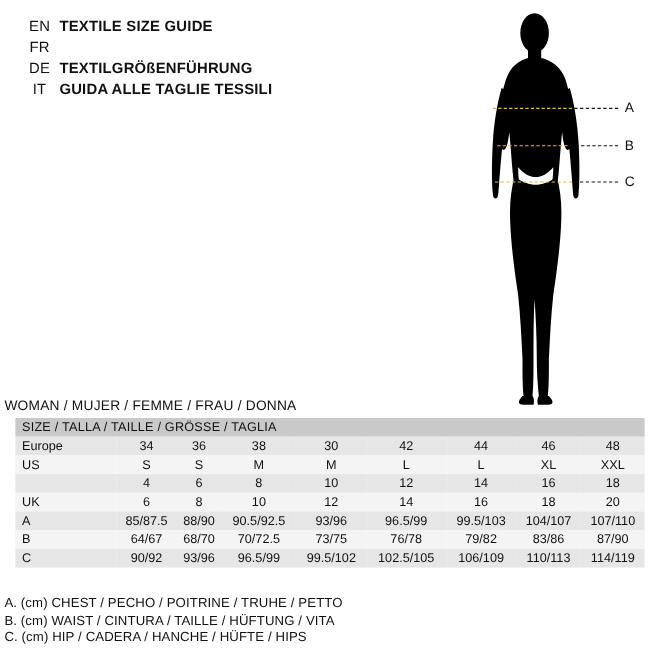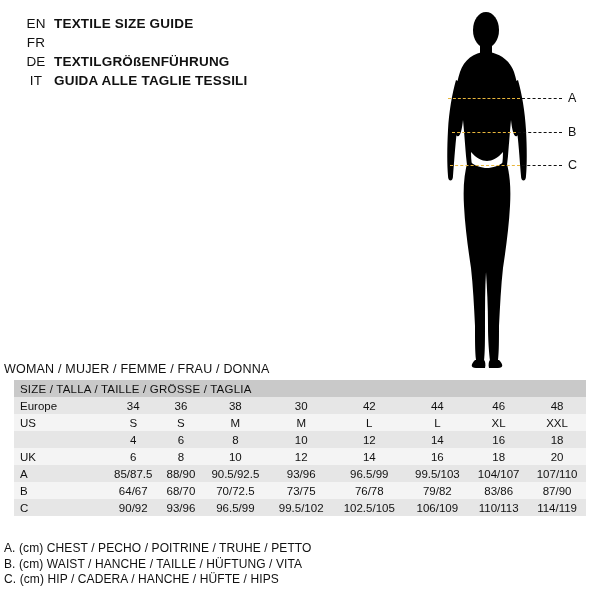--- a/index.html
+++ b/index.html
@@ -300,17 +300,17 @@
           <td>106/109</td>
           <td>110/113</td>
           <td>114/119</td>
         </tr>
       </tbody>
     </table>
   </div>
 
   <div class="notes">
     <div>A. (cm) CHEST / PECHO / POITRINE / TRUHE / PETTO</div>
-    <div>B. (cm) WAIST / HANCHE / TAILLE / HÜFTUNG / VITA</div>
+    <div>B. (cm) WAIST / CINTURA / TAILLE / HÜFTUNG / VITA</div>
     <div>C. (cm) HIP / CADERA / HANCHE / HÜFTE / HIPS</div>
   </div>
 
 </div>
 
 </body></html>

